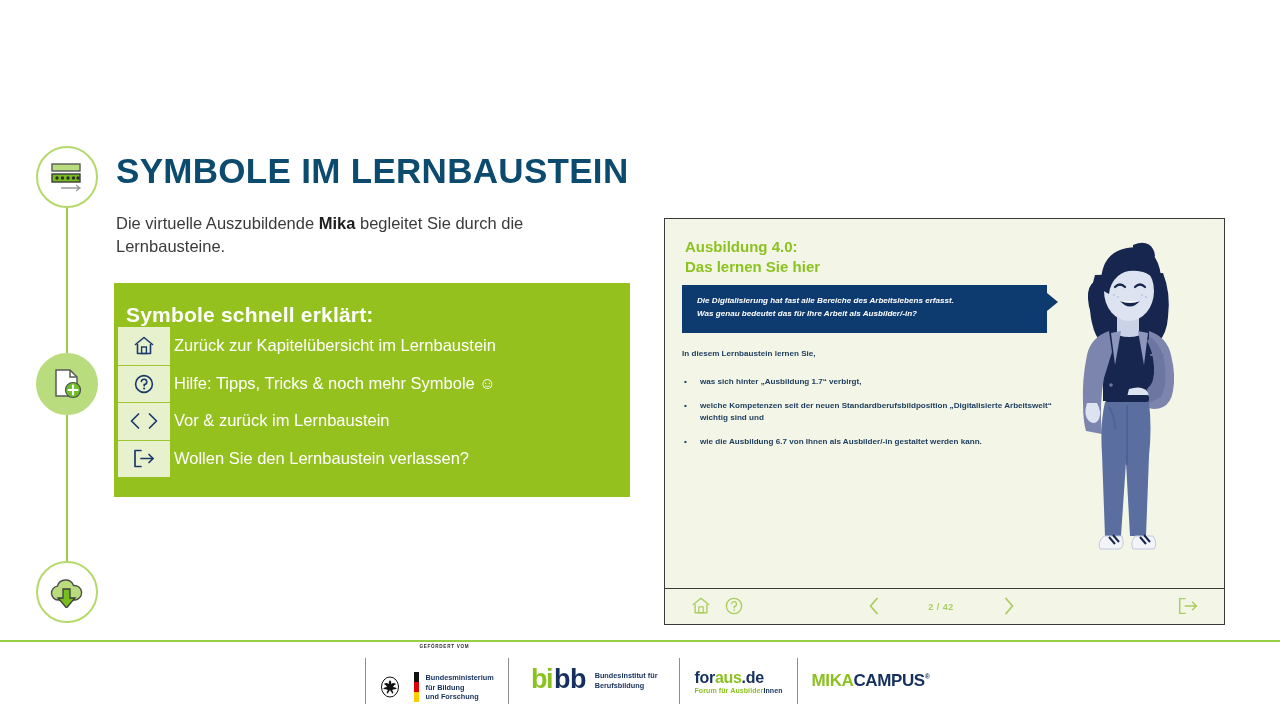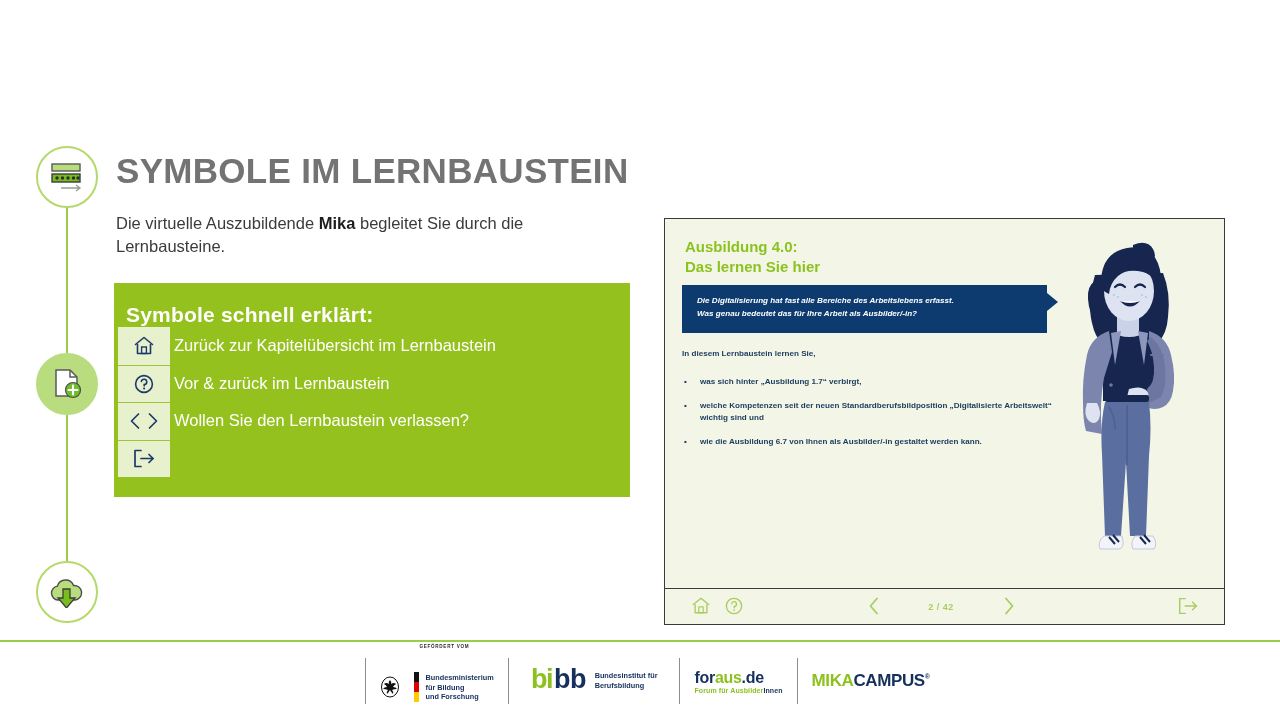--- a/index.html
+++ b/index.html
@@ -26,21 +26,21 @@
   .rail-node.active { background: #b9dd7e; border-color: #b9dd7e; }
   .rail-node.n1 { top: 0px; }
   .rail-node.n2 { top: 207px; }
   .rail-node.n3 { top: 415px; }
   .rail-node svg { display: block; }
 
   
   .page-title {
     position: absolute; left: 116px; top: 152px;
     font-size: 35px; font-weight: bold; letter-spacing: .3px;
-    color: #737373; line-height: 1.1; white-space: nowrap;
+    color: #0c4a6e; line-height: 1.1; white-space: nowrap;
   }
   .intro {
     position: absolute; left: 116px; top: 212px; width: 480px;
     font-size: 16.5px; line-height: 1.42; color: #3b3b3b;
   }
   .intro b { font-weight: bold; color: #1d1d1d; }
 
   
   .legend {
     position: absolute; left: 114px; top: 283px;
@@ -259,20 +259,21 @@
           <path d="M10 2.5 H4 V18.5 H10" fill="none" stroke="#1b3a6b" stroke-width="1.7" stroke-linecap="round" stroke-linejoin="round"></path>
           <path d="M10 10.5 H22" fill="none" stroke="#1b3a6b" stroke-width="1.7" stroke-linecap="round"></path>
           <path d="M18 6.5 L22 10.5 L18 14.5" fill="none" stroke="#1b3a6b" stroke-width="1.7" stroke-linecap="round" stroke-linejoin="round"></path>
         </svg>
       </span>
     </div>
   </div>
 
   <div class="legend-rows">
     <div class="legend-row">Zurück zur Kapitelübersicht  im Lernbaustein</div>
+    <div class="legend-row">Hilfe: Tipps, Tricks &amp; noch mehr Symbole ☺</div>
     <div class="legend-row">Vor &amp; zurück im Lernbaustein</div>
     <div class="legend-row">Wollen Sie den Lernbaustein  verlassen?</div>
   </div>
 
   <div class="preview">
 
     <div class="pv-title">
       <div>Ausbildung 4.0:</div>
       <div>Das lernen Sie hier</div>
     </div>

